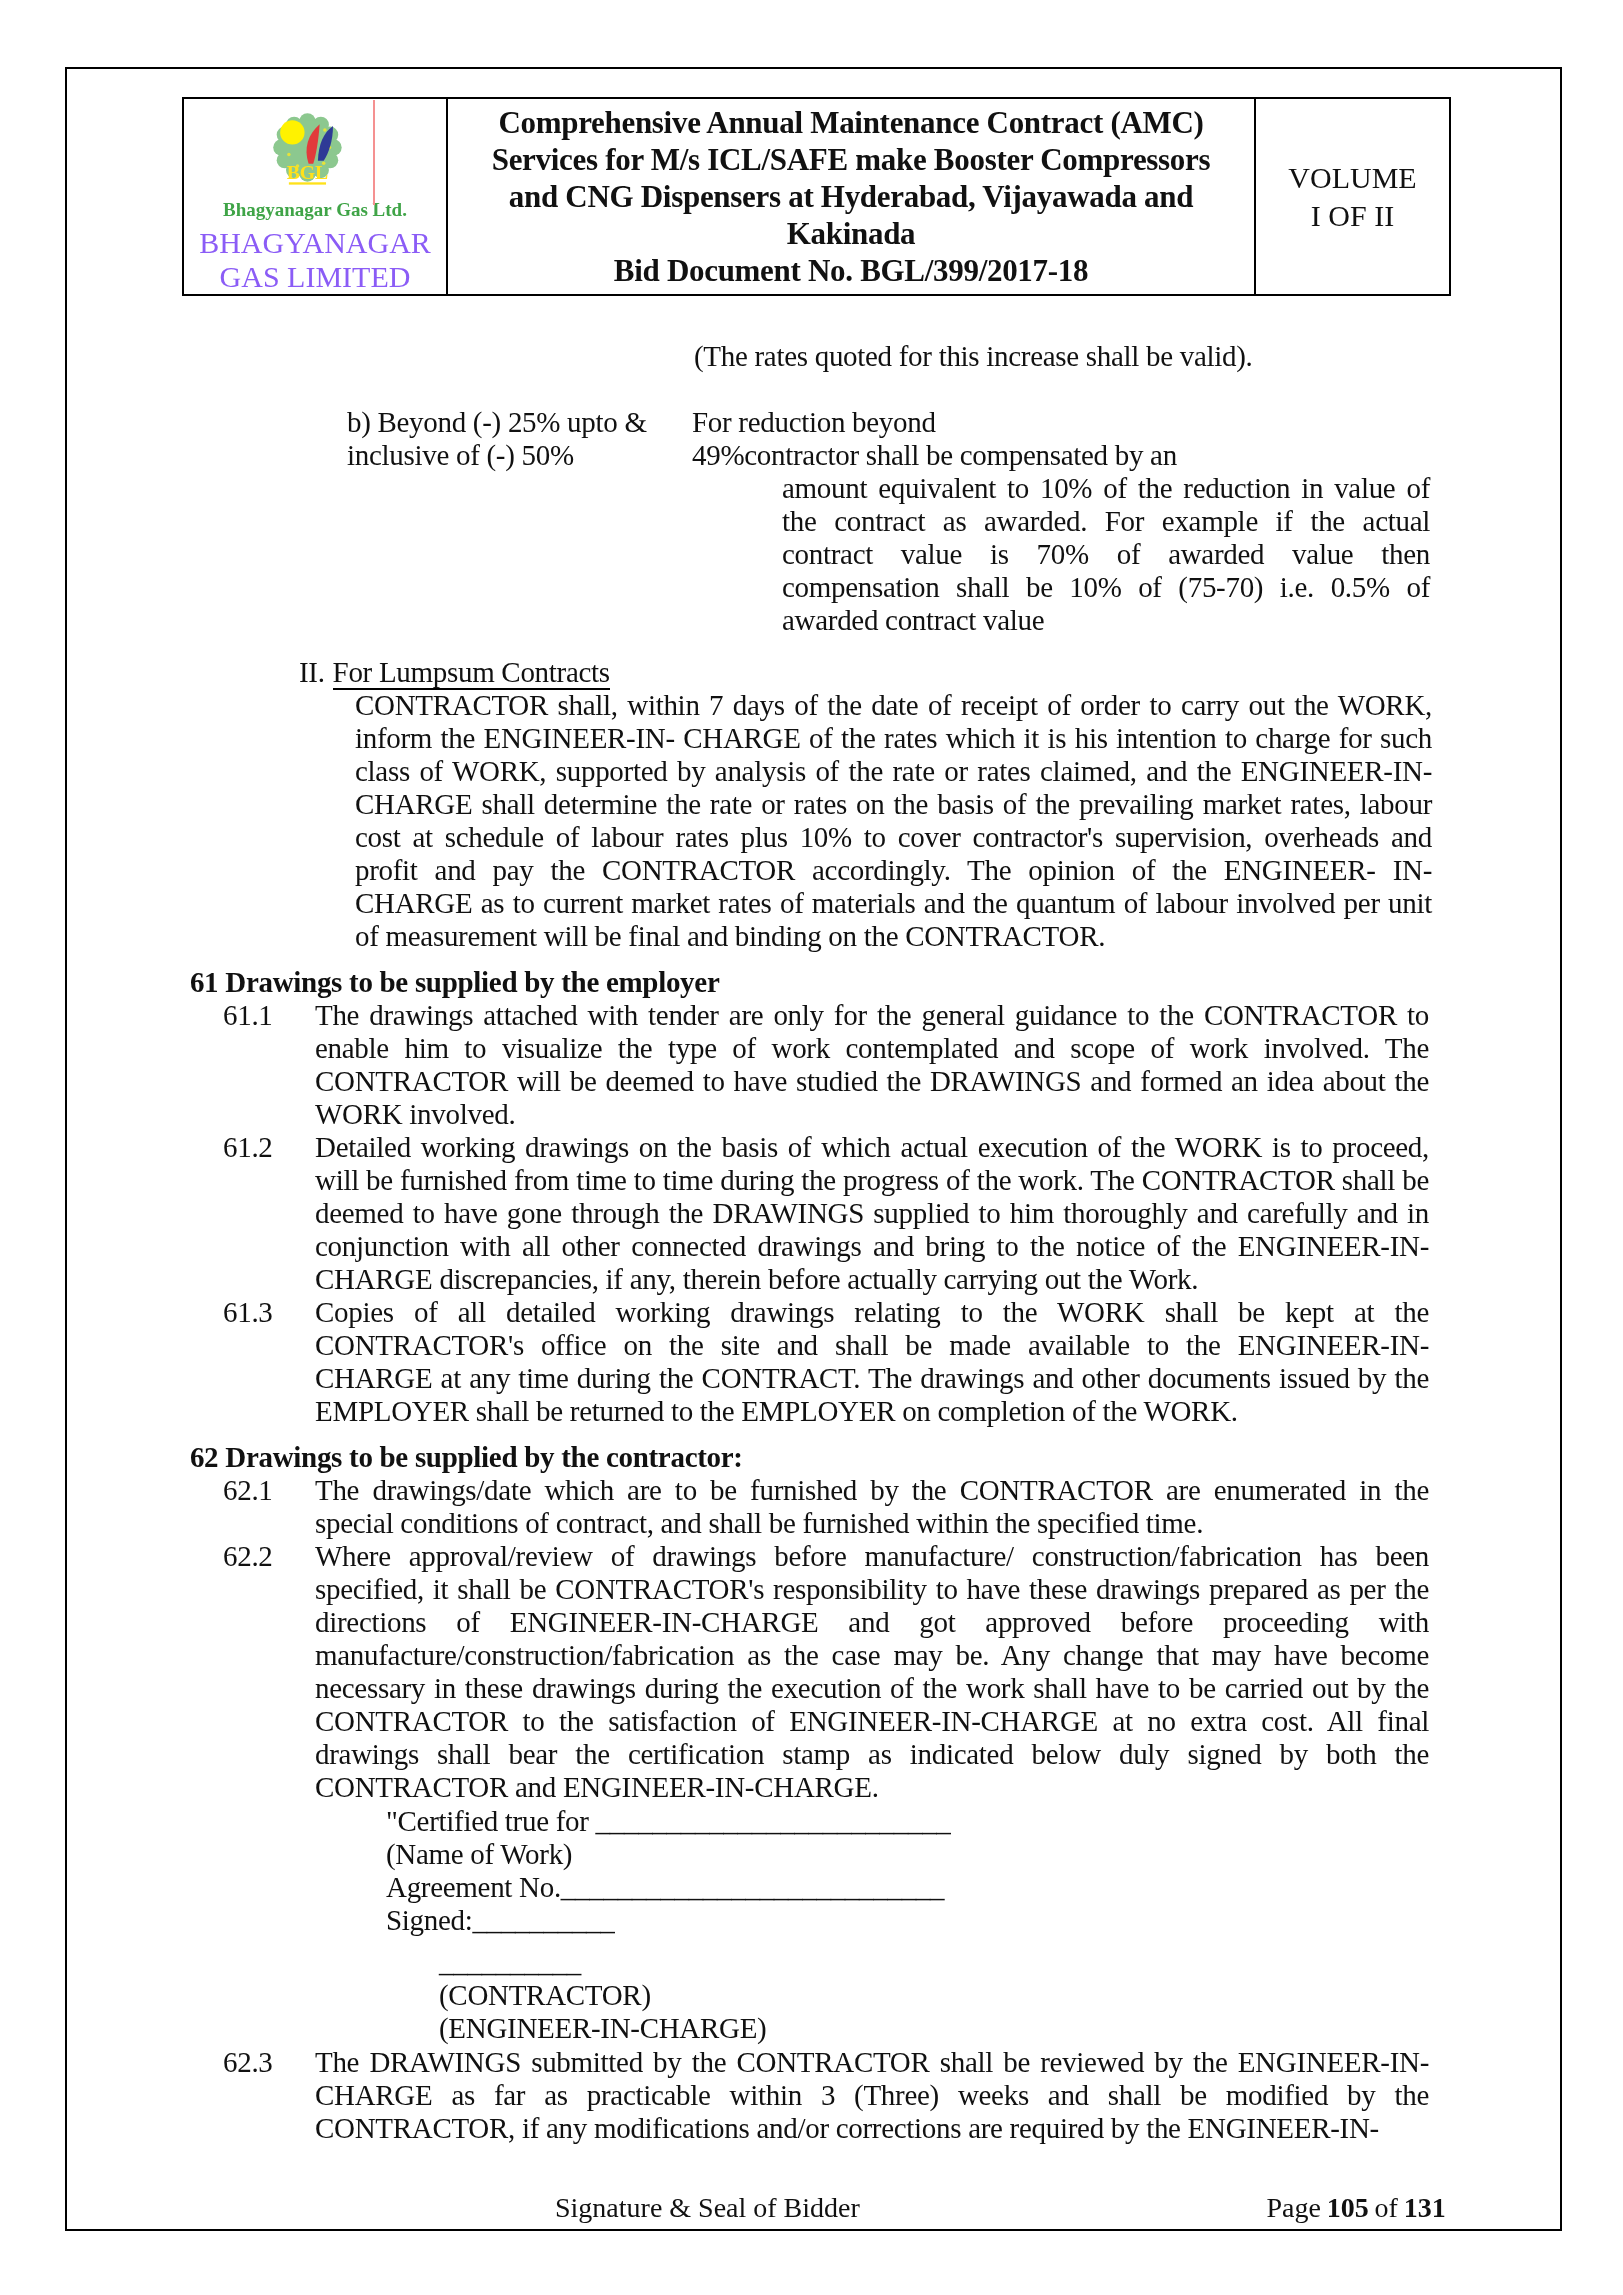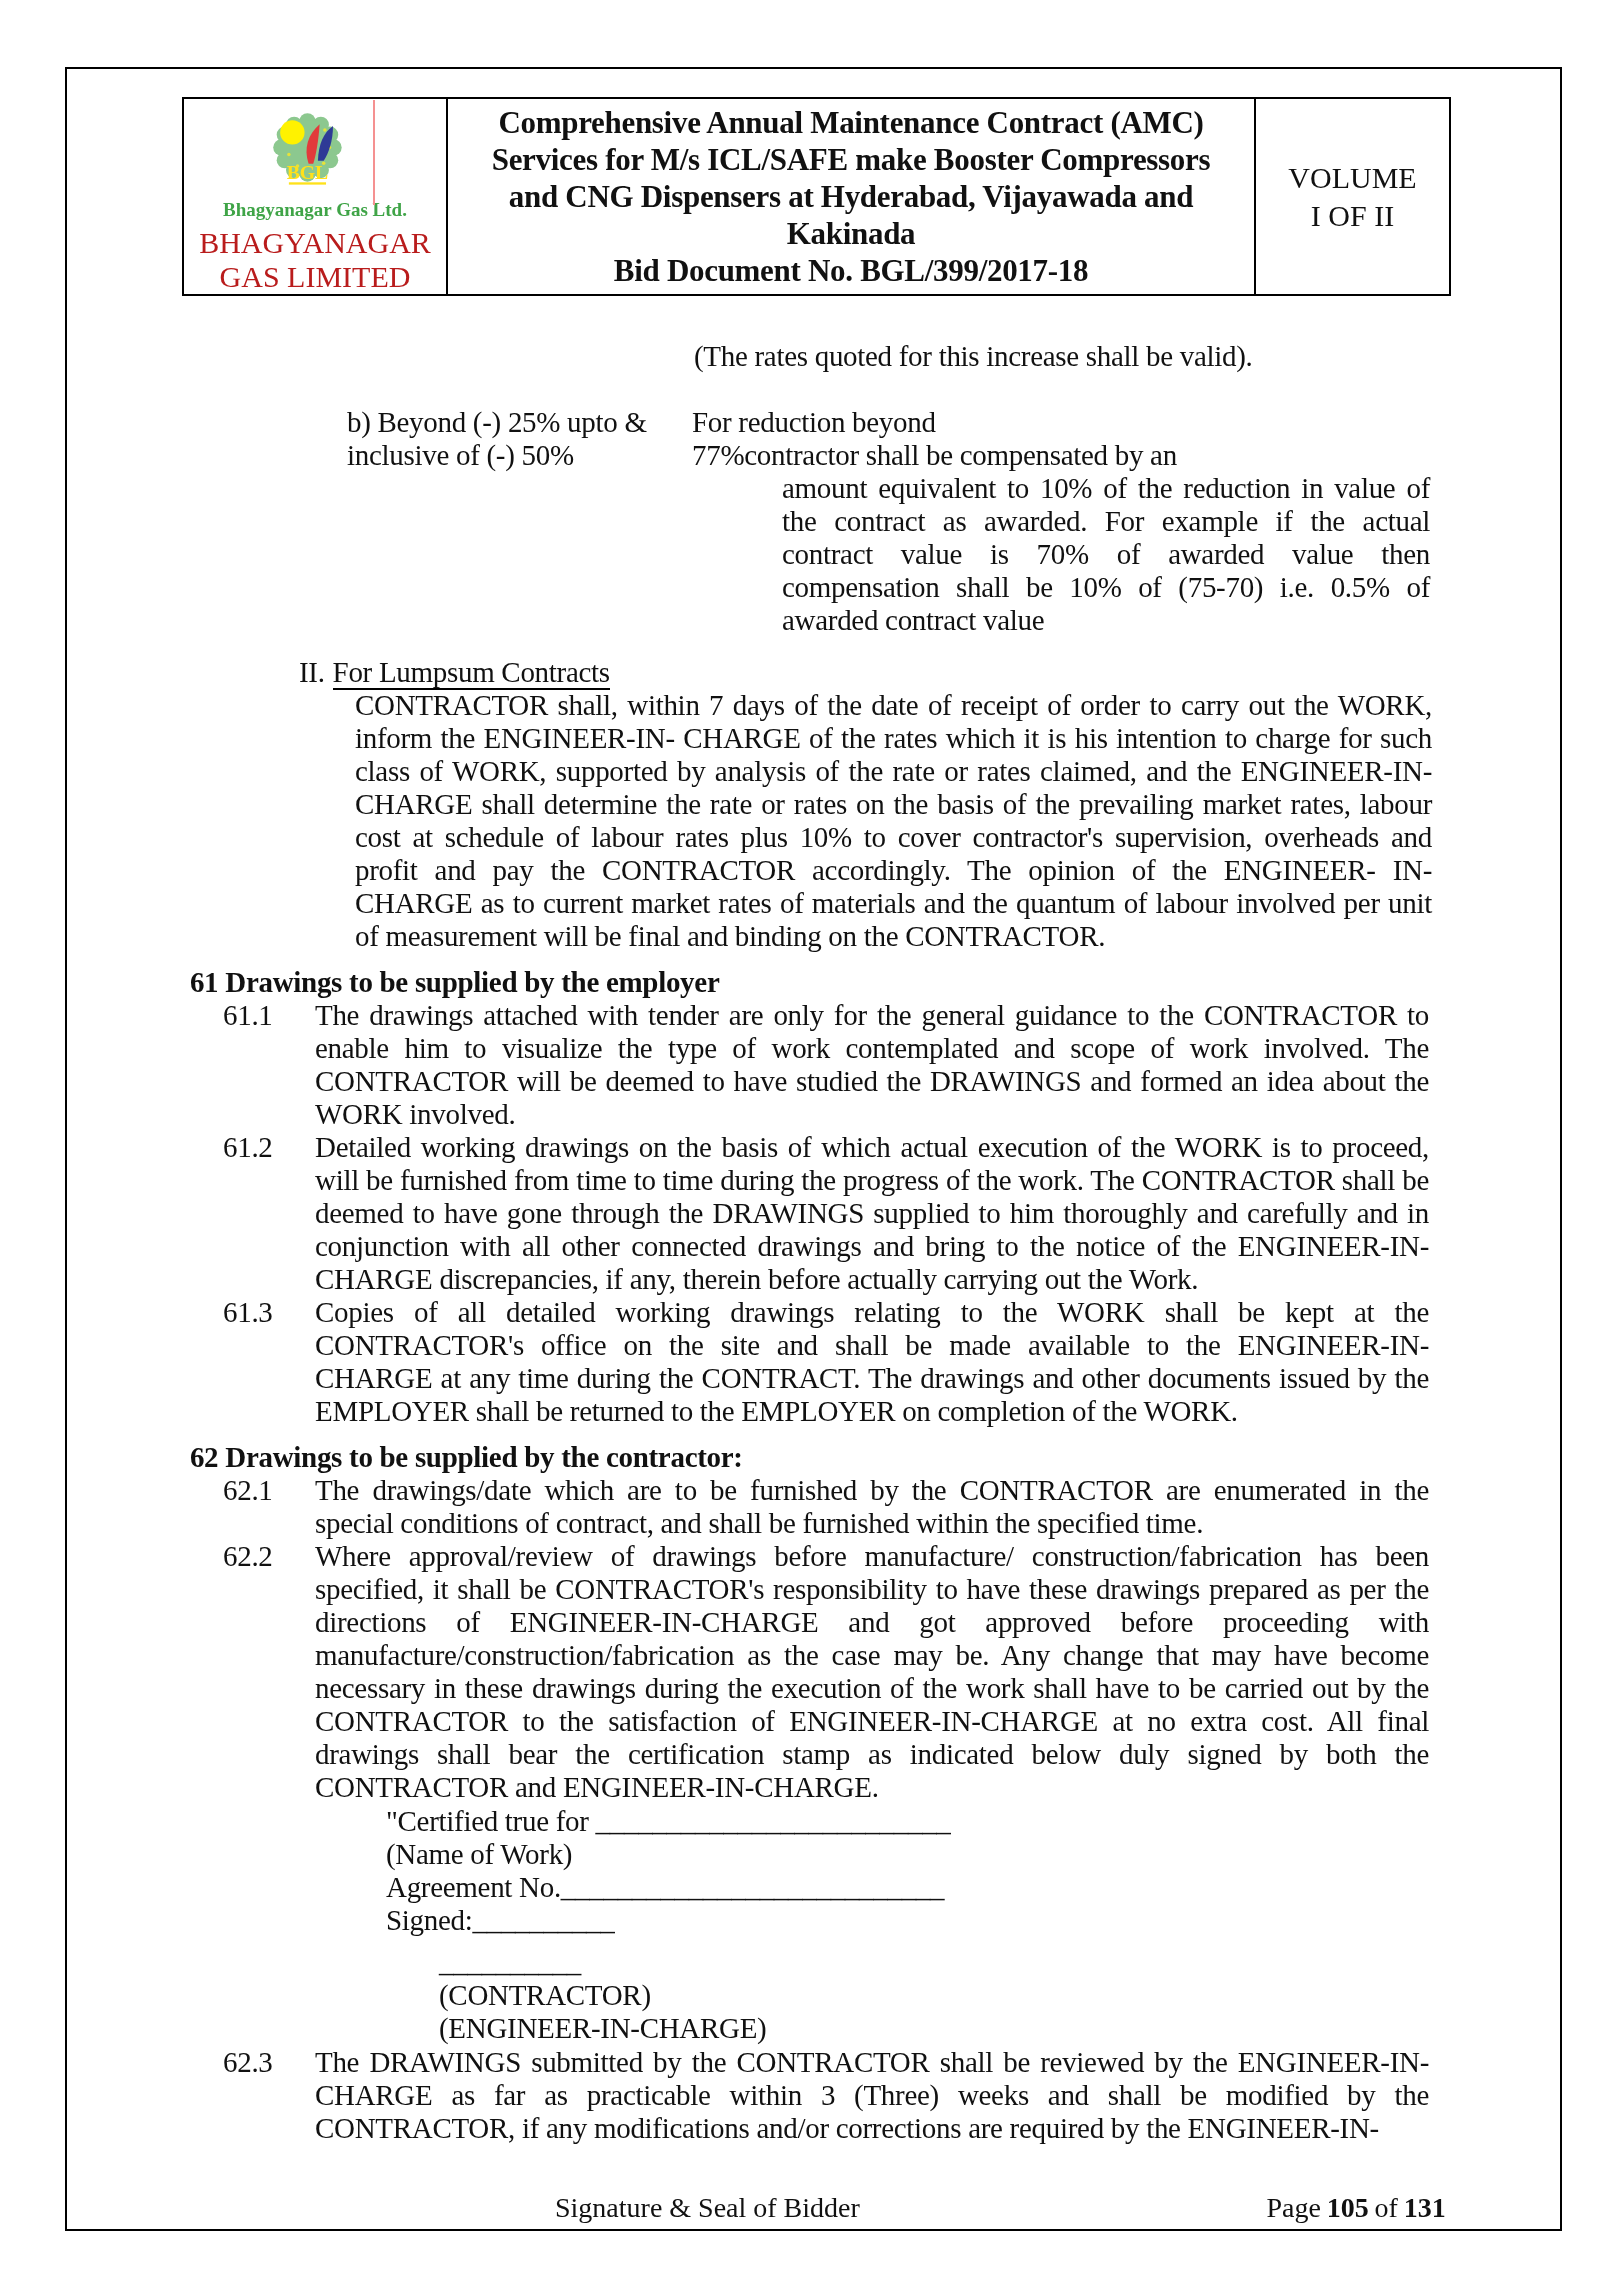--- a/index.html
+++ b/index.html
@@ -19,21 +19,21 @@
   .header-table{
     position:absolute;left:182px;top:97px;width:1269px;height:199px;
     display:flex;border:2px solid #000;box-sizing:border-box;background:#fff;
   }
   .cell-logo{
     position:relative;width:264px;box-sizing:border-box;border-right:2px solid #000;
     display:flex;flex-direction:column;align-items:center;padding-top:9.2px;
   }
   .red-scan-line{position:absolute;left:189px;top:1.3px;width:2px;height:105px;background:#f59191;}
   .brand-small{font-size:19px;font-weight:bold;color:#3fa447;line-height:19.6px;margin-top:0px;}
-  .company-name{font-size:30px;line-height:34px;text-align:center;margin-top:6.5px;color:#b91c1c;}
+  .company-name{font-size:30px;line-height:34px;text-align:center;margin-top:6.5px;color:#8b5cf6;}
   .cell-title{
     flex:1;box-sizing:border-box;border-right:2px solid #000;
     display:flex;flex-direction:column;justify-content:center;align-items:center;
     padding:6.5px 9.2px;
   }
   .title-line{font-size:31px;font-weight:bold;line-height:37px;text-align:right;letter-spacing:-0.3px;}
   .bid-line{font-size:31px;font-weight:bold;line-height:37px;text-align:center;letter-spacing:-0.3px;}
   .cell-volume{
     width:193px;display:flex;flex-direction:column;justify-content:center;align-items:center;
     font-size:30px;line-height:38px;
@@ -141,21 +141,21 @@
 
     <div class="rates-note">(The rates quoted for this increase shall be valid).</div>
 
     <div class="b-row">
       <div class="b-term">
         <div>b) Beyond (-) 25% upto &amp;</div>
         <div>inclusive of (-) 50%</div>
       </div>
       <div class="b-desc">
         <div>For reduction beyond</div>
-        <div>77%contractor shall be compensated by an</div>
+        <div>49%contractor shall be compensated by an</div>
       </div>
     </div>
     <div class="amount-cont">amount equivalent to 10% of the reduction in value of the contract as awarded. For example if the actual contract value is 70% of awarded value then compensation shall be 10% of (75-70) i.e. 0.5% of awarded contract value</div>
 
     <div class="lumpsum-head">
       <span class="numeral">II.</span><span class="uline">For Lumpsum Contracts</span>
     </div>
     <div class="lumpsum-para">CONTRACTOR shall, within 7 days of the date of receipt of order to carry out the WORK, inform the ENGINEER-IN- CHARGE of the rates which it is his intention to charge for such class of WORK, supported by analysis of the rate or rates claimed, and the ENGINEER-IN-CHARGE shall determine the rate or rates on the basis of the prevailing market rates, labour cost at schedule of labour rates plus 10% to cover contractor's supervision, overheads and profit and pay the CONTRACTOR accordingly. The opinion of the ENGINEER- IN-CHARGE as to current market rates of materials and the quantum of labour involved per unit of measurement will be final and binding on the CONTRACTOR.</div>
 
     <div class="sec-head">61 Drawings to be supplied by the employer</div>

